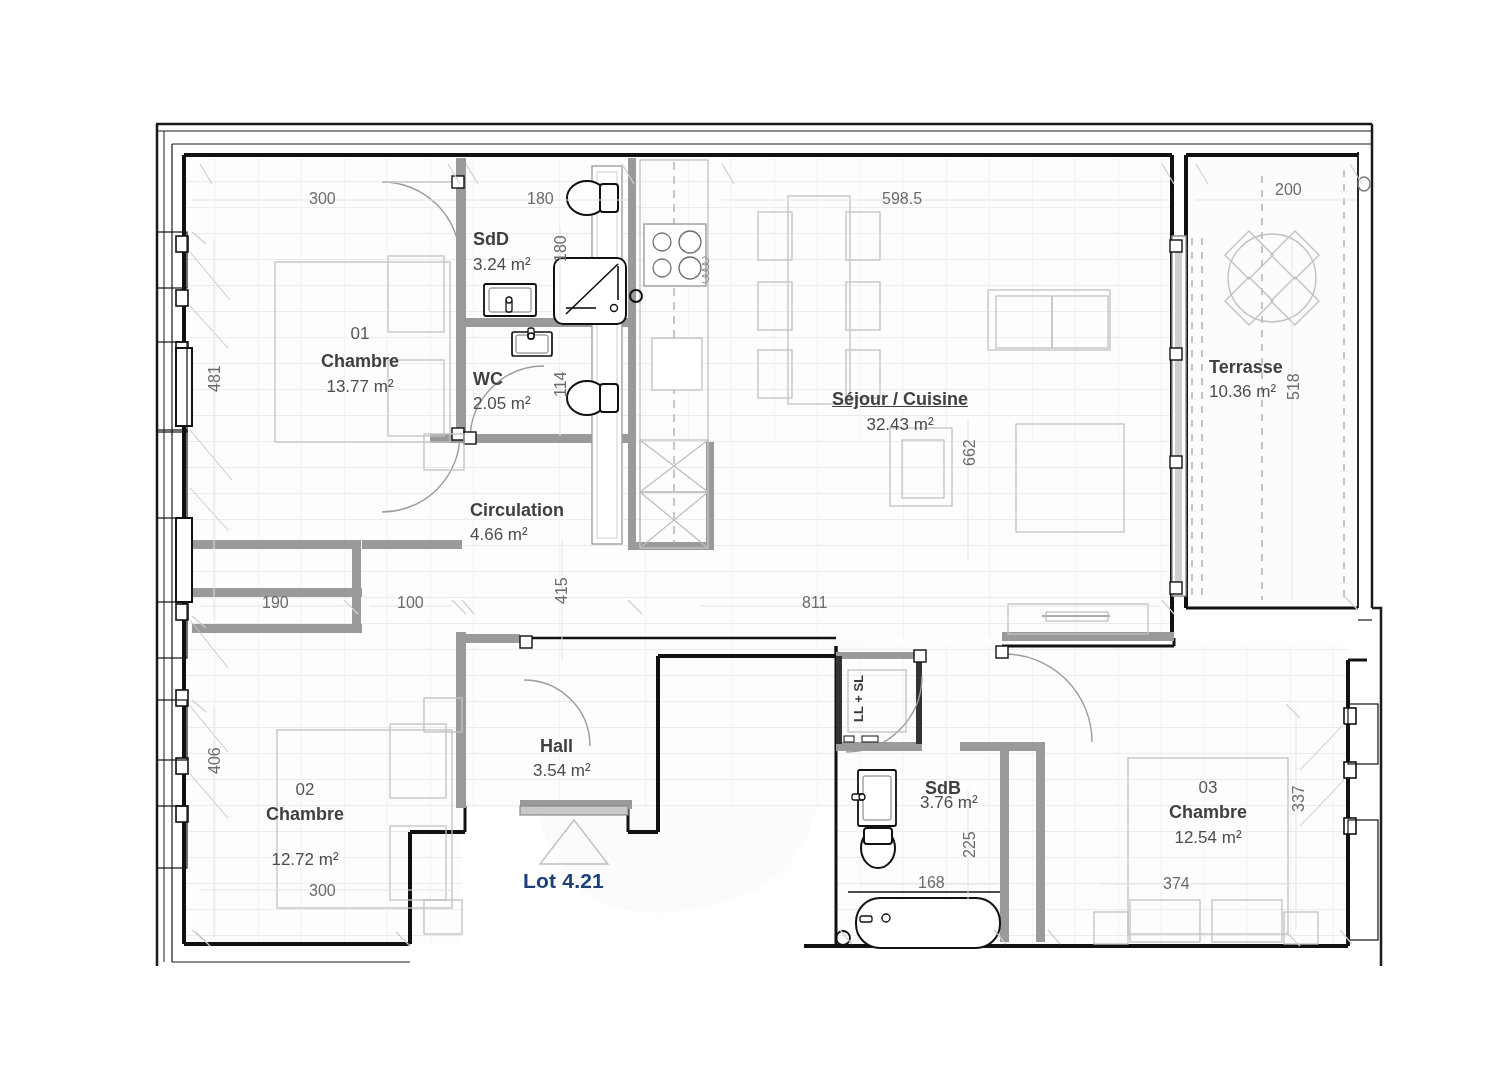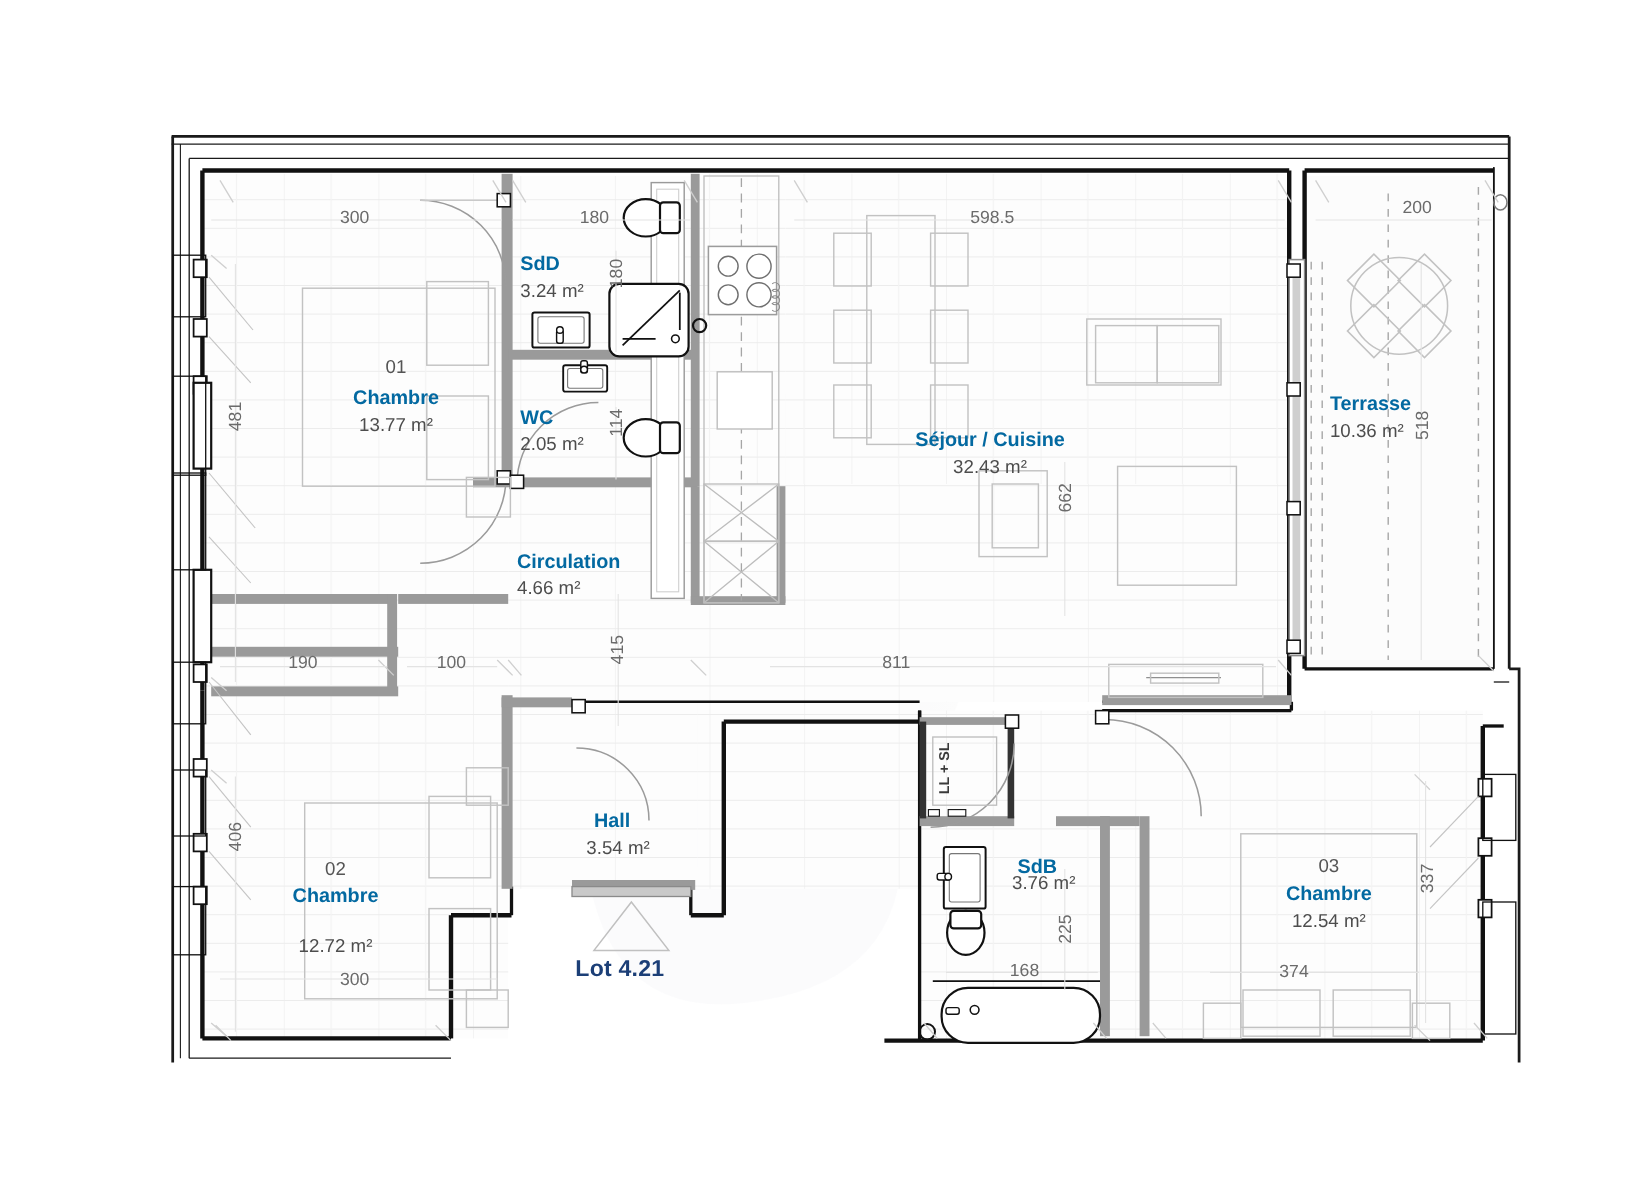--- a/index.html
+++ b/index.html
@@ -6,21 +6,21 @@
   html,body{margin:0;padding:0;background:#ffffff;}
   body{
     font-family:"Liberation Sans", sans-serif;
     width:1500px;height:1081px;overflow:hidden;position:relative;
   }
   #stage{position:absolute;left:0;top:0;width:1500px;height:1081px;background:#fff;}
   #stage svg{display:block;}
 
   
   .lbl{position:absolute;color:#4a4a4a;white-space:nowrap;}
-  .room-name{font-size:18px;font-weight:bold;color:#0369a1;}
+  .room-name{font-size:18px;font-weight:bold;color:#404040;}
   .room-area{font-size:17px;font-weight:normal;color:#4d4d4d;}
   .room-num{font-size:17px;font-weight:normal;color:#555;}
   .dim{font-size:16px;color:#6b6b6b;}
   .dim.vert{transform:rotate(-90deg);transform-origin:left top;}
   .lot{font-size:21px;font-weight:bold;color:#1c3f77;letter-spacing:.2px;}
   .cab{font-size:13px;color:#3a3a3a;font-weight:bold;}
   .cab.vert{transform:rotate(-90deg);transform-origin:left top;}
   .ctr{text-align:center;}
 </style>
 </head>
@@ -465,21 +465,21 @@
 <div class="lbl room-num ctr" style="left:320px;top:324px;width:80px;">01</div>
 <div class="lbl room-name ctr" style="left:308px;top:351px;width:104px;">Chambre</div>
 <div class="lbl room-area ctr" style="left:300px;top:377px;width:120px;">13.77 m²</div>
 
 <div class="lbl room-name" style="left:473px;top:229px;">SdD</div>
 <div class="lbl room-area" style="left:473px;top:255px;">3.24 m²</div>
 
 <div class="lbl room-name" style="left:473px;top:369px;">WC</div>
 <div class="lbl room-area" style="left:473px;top:394px;">2.05 m²</div>
 
-<div class="lbl room-name ctr" style="left:770px;top:389px;width:260px;">Séjour / Cuisine</div>
+<div class="lbl room-name ctr" style="left:770px;top:389px;width:260px;text-decoration:underline;">Séjour / Cuisine</div>
 <div class="lbl room-area ctr" style="left:780px;top:415px;width:240px;">32.43 m²</div>
 
 <div class="lbl room-name" style="left:1209px;top:357px;">Terrasse</div>
 <div class="lbl room-area" style="left:1209px;top:382px;">10.36 m²</div>
 
 <div class="lbl room-name" style="left:470px;top:500px;">Circulation</div>
 <div class="lbl room-area" style="left:470px;top:525px;">4.66 m²</div>
 
 <div class="lbl room-num ctr" style="left:265px;top:780px;width:80px;">02</div>
 <div class="lbl room-name ctr" style="left:253px;top:804px;width:104px;">Chambre</div>

